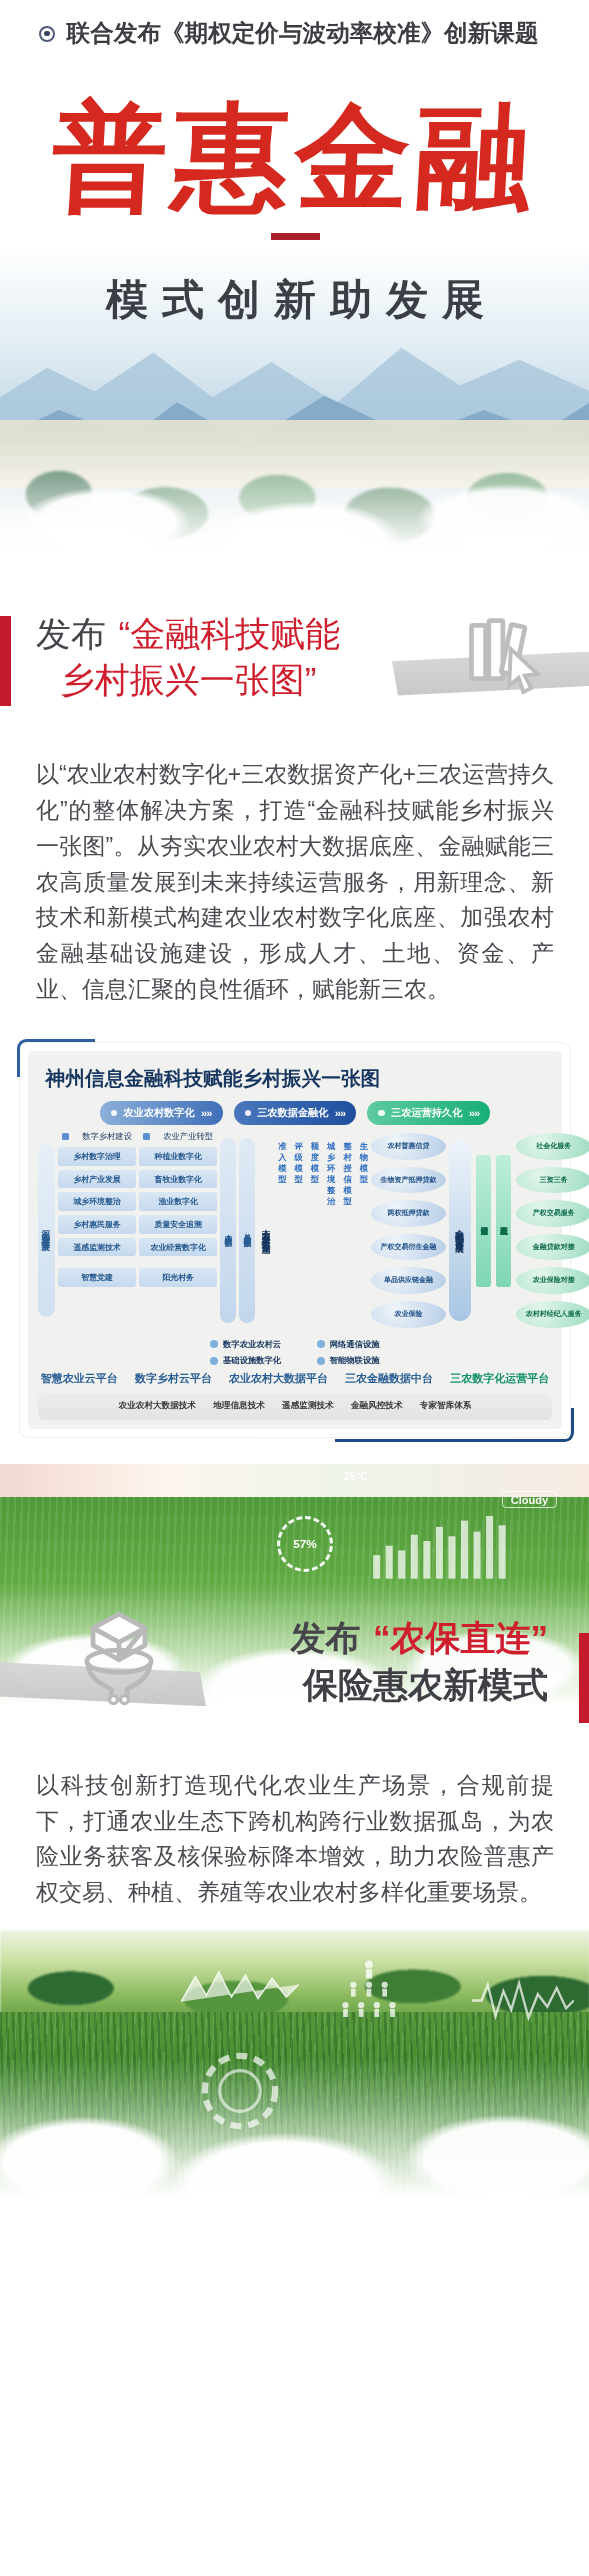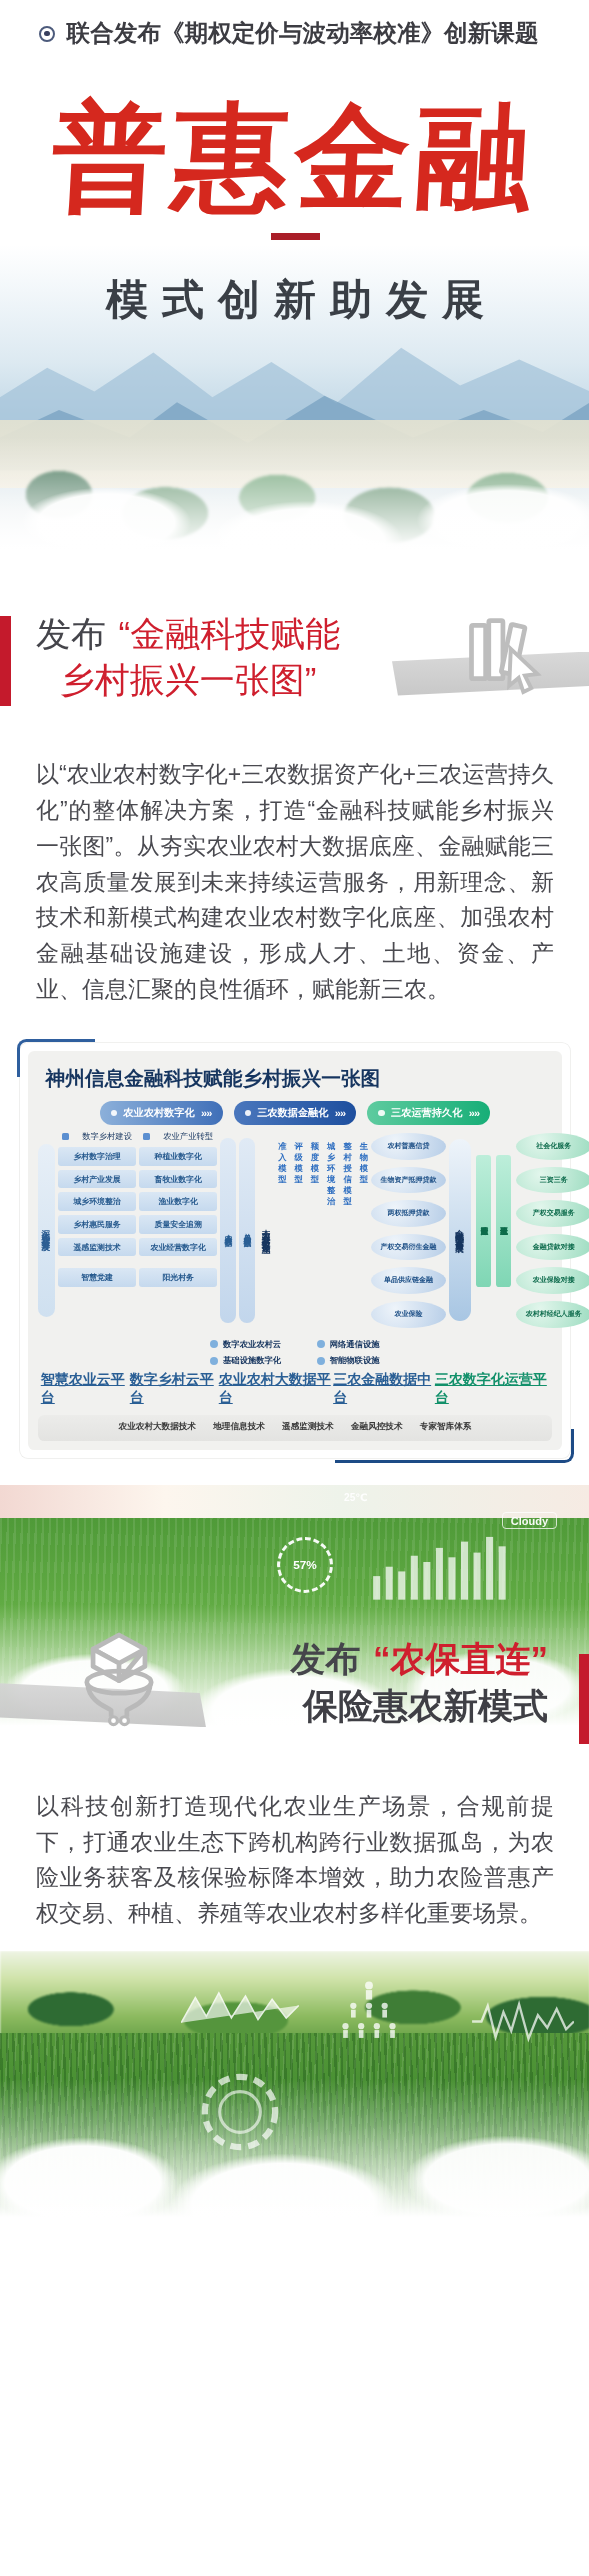--- a/index.html
+++ b/index.html
@@ -101,21 +101,21 @@
   .ell.green{background:radial-gradient(circle at 32% 28%,#e2f6ec,#9cdcc0);color:#0d6b4c;}
   .vband{flex:0 0 22px;font-size:8.6px;font-weight:800;letter-spacing:1.6px;border-radius:11px;}
   .vband.bluev{background:linear-gradient(180deg,#eef4fa,#a8c6e3);color:#16355f;margin:7.9px 0;}
   .gbars{flex:0 0 39px;display:flex;gap:4.7px;justify-content:center;}
   .gbar{width:15px;height:132px;margin-top:23.6px;background:linear-gradient(180deg,#bdeeda,#7fd6b4);border-radius:3.1px;
         color:#0c6b4a;font-size:7.5px;font-weight:700;}
   .infra-row{display:grid;grid-template-columns:auto auto;gap:5.5px 36px;justify-content:center;margin:9.4px 0 4.7px;}
   .infra{display:flex;align-items:center;gap:4.7px;font-size:8.3px;font-weight:800;color:#16355f;}
   .infra-ico{width:7.9px;height:7.9px;border-radius:50%;background:#7fb0dd;display:inline-block;}
   .plat-row{display:flex;justify-content:space-between;padding:0 3.1px;margin:1.6px 0 7.9px;}
-  .plat{font-size:14px;font-weight:800;color:#2a5f95;text-decoration:underline;}
+  .plat{font-size:11px;font-weight:800;color:#2a5f95;}
   .plat.pgreen{color:#12906a;}
   .foundation{background:linear-gradient(180deg,#ececea,#e3e3e1);border-radius:6.3px;padding:6.3px 0 7.9px;}
   .f-title{text-align:center;font-size:11px;font-weight:800;color:#222;margin-bottom:3.9px;}
   .f-items{display:flex;justify-content:center;gap:17.3px;font-size:8.6px;font-weight:700;color:#3a3a3a;}
 
   
   .photo2{position:relative;height:264px;margin-top:27px;overflow:hidden;}
   .p2-sky{position:absolute;top:0;left:0;right:0;height:57px;background:linear-gradient(90deg,#f2d8d2,#fdf6ee 28%,#eef3ea 58%,#f6ebe3);}
   .p2-grass{position:absolute;top:33px;left:0;right:0;bottom:0;background:
       repeating-linear-gradient(92deg,rgba(255,255,255,.10) 0 2.4px,rgba(0,0,0,0) 2.4px 7px),

